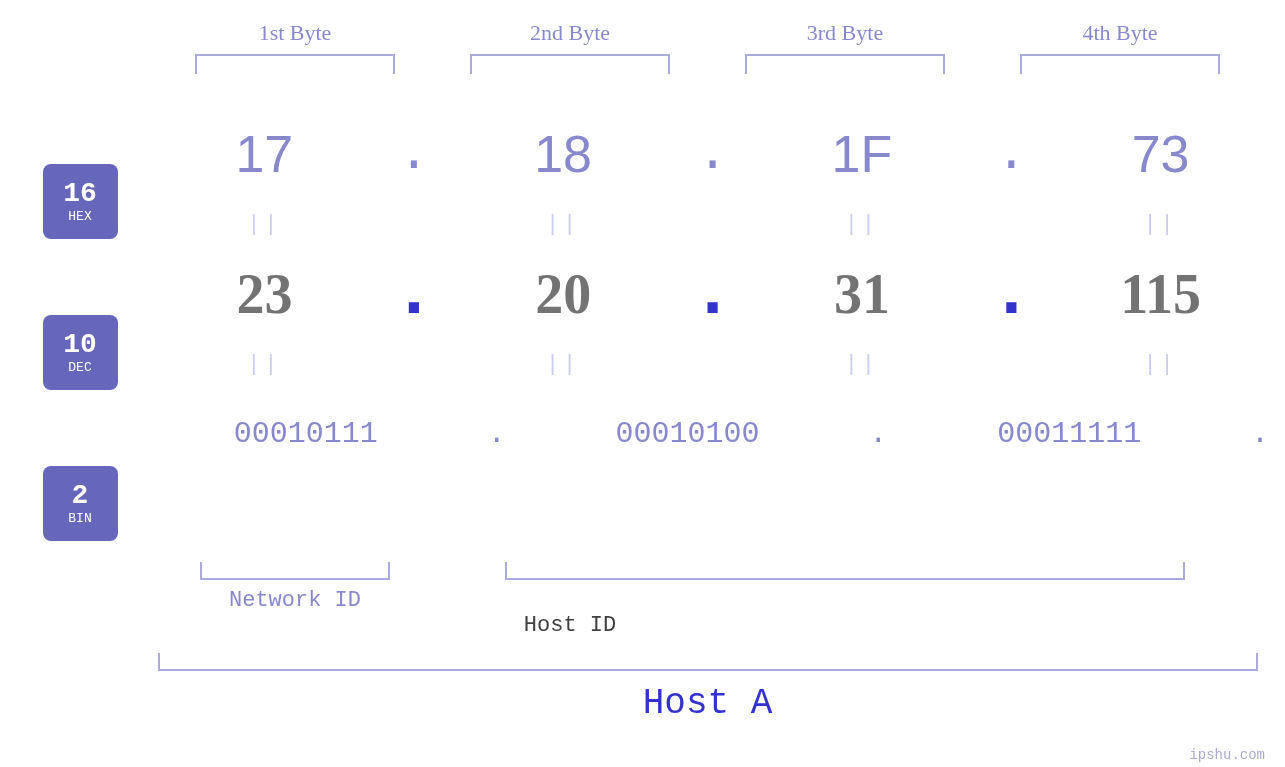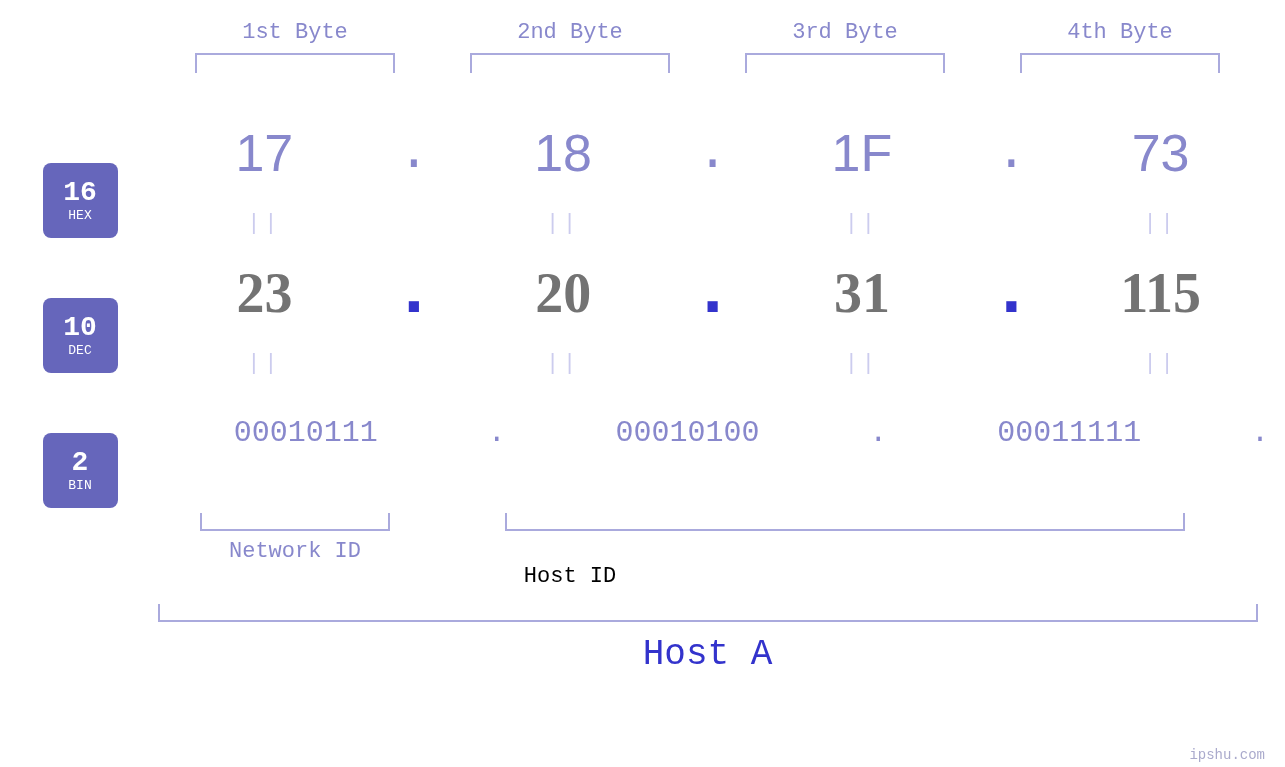--- a/index.html
+++ b/index.html
@@ -28,21 +28,21 @@
       display: flex;
       width: 1100px;
       margin-left: 130px;
       margin-bottom: 8px;
     }
     .byte-header {
       flex: 1;
       text-align: center;
       color: #8888cc;
       font-size: 22px;
-      font-family: Liberation Mono, monospace;
+      font-family: Liberation Serif, serif;
     }
 
     
     .top-brackets {
       display: flex;
       width: 1100px;
       margin-left: 130px;
       margin-bottom: 30px;
     }
     .bracket-cell {
@@ -78,21 +78,21 @@
     .badge {
       width: 75px;
       height: 75px;
       background: #6666bb;
       border-radius: 8px;
       display: flex;
       flex-direction: column;
       align-items: center;
       justify-content: center;
       color: white;
-      margin-bottom: 0;
+      margin-bottom: 16px;
       font-family: Liberation Mono, monospace;
     }
     .badge-number {
       font-size: 28px;
       font-weight: bold;
       line-height: 1.1;
     }
     .badge-label {
       font-size: 13px;
       font-weight: normal;
@@ -224,21 +224,21 @@
       width: 25%;
       text-align: center;
       font-size: 22px;
       color: #8888cc;
       font-family: 'Courier New', monospace;
     }
     .host-label {
       width: 75%;
       text-align: center;
       font-size: 22px;
-      color: #000000;
+      color: #404040;
       font-family: 'Courier New', monospace;
     }
 
     
     .class-section {
       width: 1100px;
       margin-left: 130px;
       margin-top: 15px;
     }
     .class-bracket-full {

